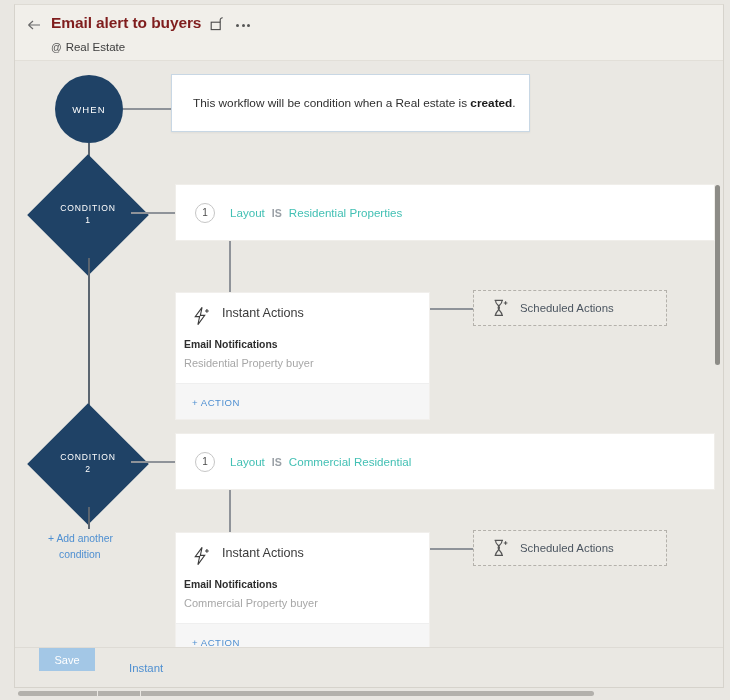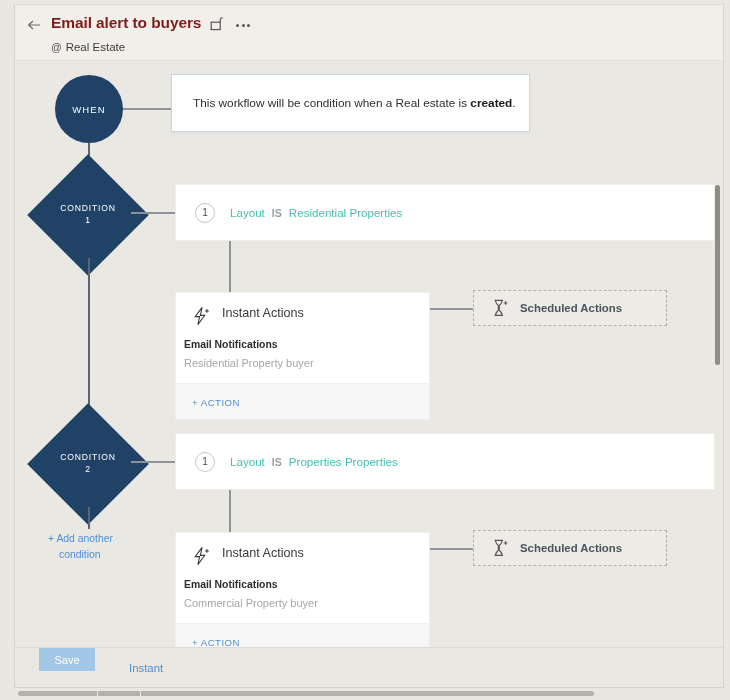--- a/index.html
+++ b/index.html
@@ -192,21 +192,21 @@
   
   .sa-box {
     position: absolute;
     width: 194px; height: 36px;
     border: 1px dashed #b4b1ab;
     background: #edebe6;
     display: flex; align-items: center; gap: 12px;
     padding-left: 18px;
   }
   .hourglass-icon { width: 16px; height: 18px; color: #555; display: block; }
-  .sa-title { font-size: 11.4px; color: #4b5560; font-weight: bold; }
+  .sa-title { font-size: 11.4px; color: #4b5560; }
 
   
   .add-cond {
     position: absolute;
     left: 33px; top: 470px;
     width: 86px;
     font-size: 10.4px;
     color: #4e8fd1;
     line-height: 1.55;
   }
@@ -383,21 +383,21 @@
 
       <div class="conn h thin" style="left:116px; top:400px; width:44px;"></div>
 
       <div class="conn v" style="left:73px; top:446px; height:22px;"></div>
 
       <div class="cond-card" style="left:160px; top:372px;">
         <span class="cond-num">1</span>
         <span class="cond-expr">
           <span class="cond-field">Layout</span>
           <span class="cond-op">IS</span>
-          <span class="cond-value">Properties Properties</span>
+          <span class="cond-value">Commercial Residential</span>
         </span>
       </div>
 
       <div class="conn v thin" style="left:214px; top:429px; height:42px;"></div>
 
       <div class="ia-card" style="left:160px; top:471px;">
         <div class="ia-head">
           <span class="bolt-icon">
             <svg viewBox="0 0 20 21" width="19" height="20" fill="none" stroke="currentColor" stroke-width="1.15">
               <path d="M10.6 1.4 3.4 11.2h4.6L6.2 19.6l7.2-9.8H8.8z"></path>

